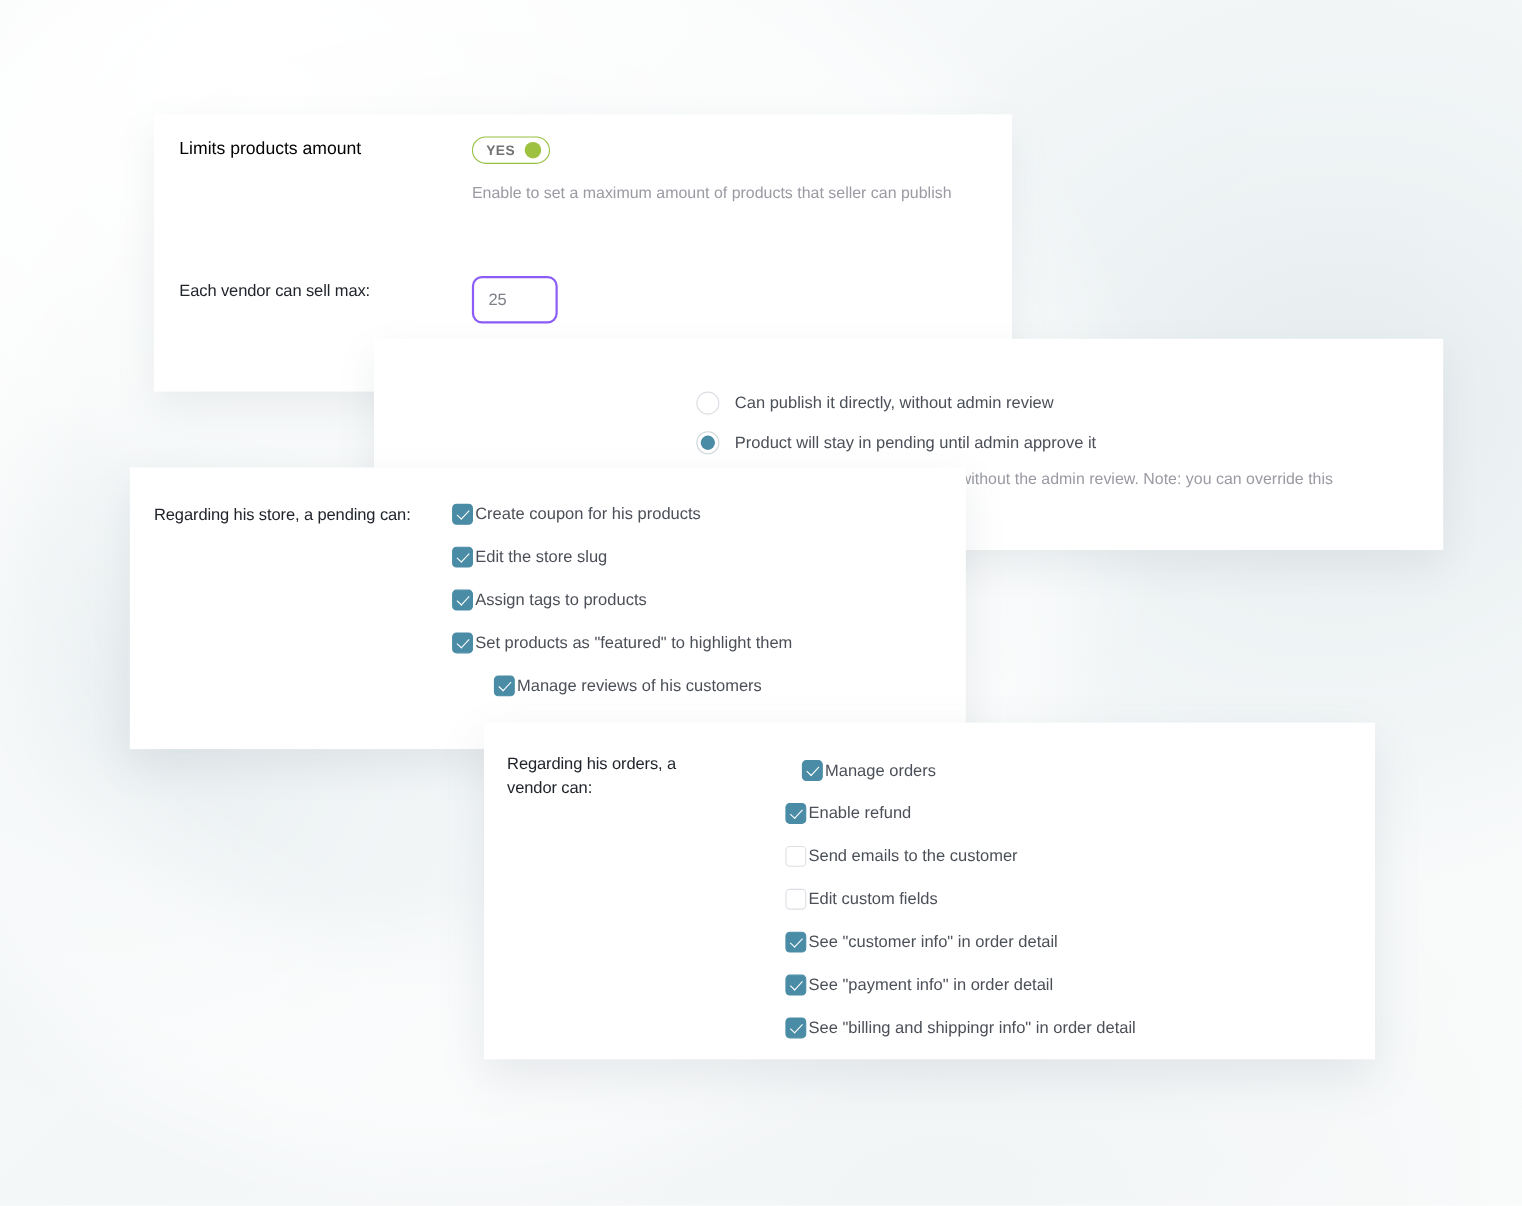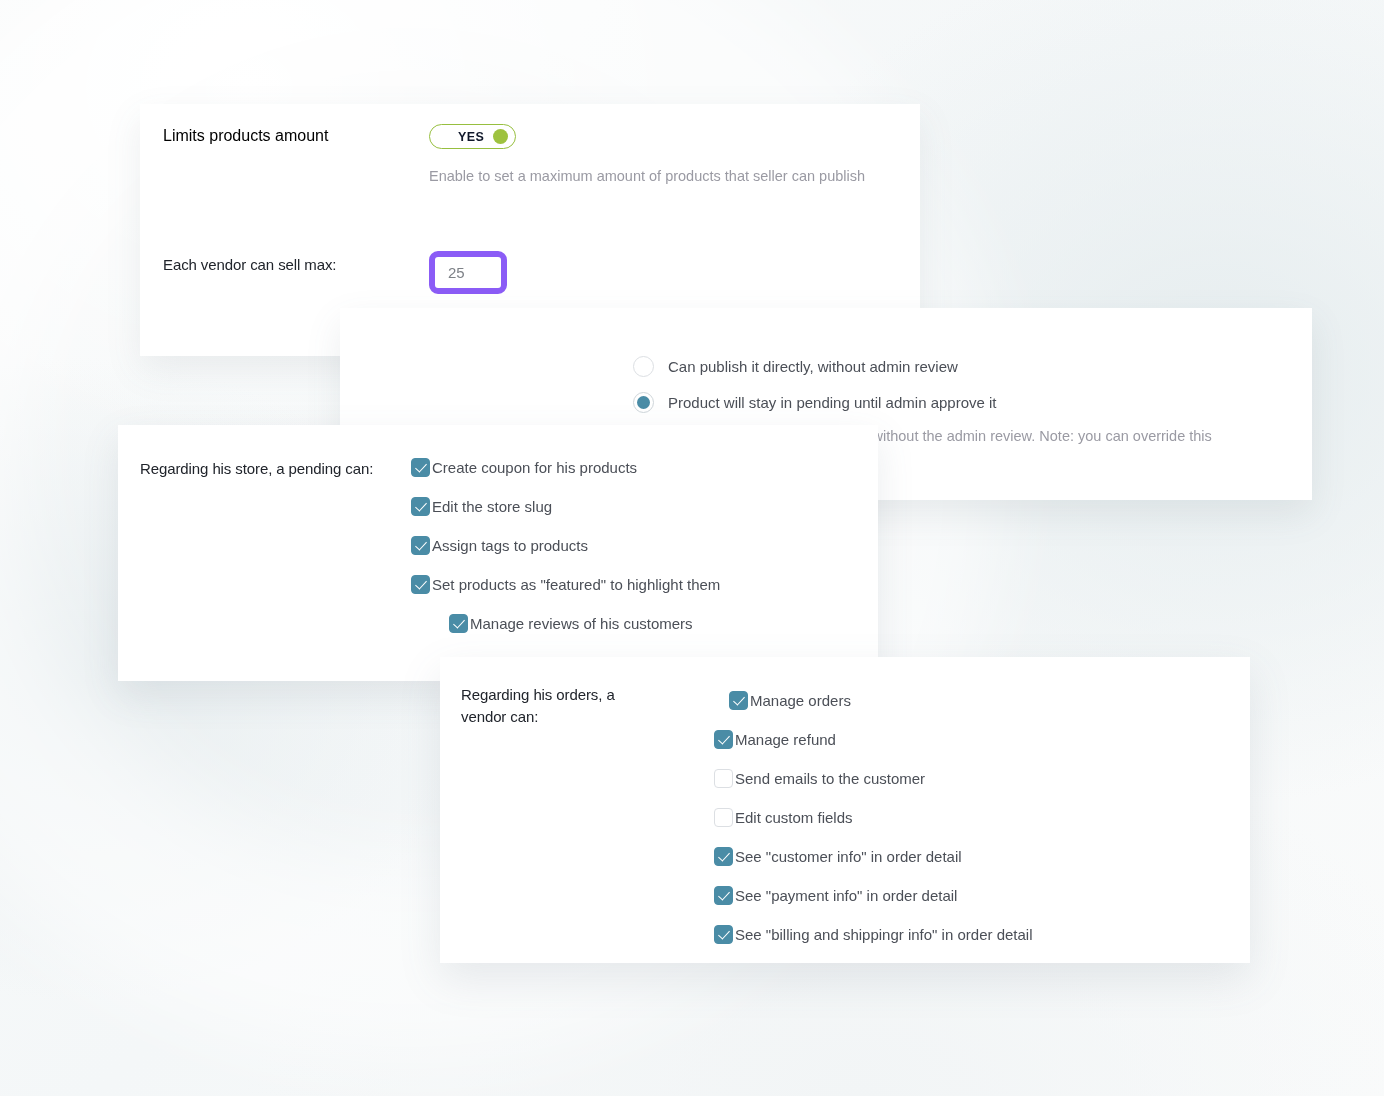--- a/index.html
+++ b/index.html
@@ -83,35 +83,34 @@
     align-items: center;
     gap: 9px;
     border: 1.6px solid #97bf3f;
     border-radius: 999px;
     padding: 4px 7px 4px 12px;
     background: #ffffff;
   }
   .toggle-text {
     font-size: 12.5px;
     font-weight: bold;
-    color: #0f172a;
+    color: #737373;
     letter-spacing: 0.4px;
-    margin-left: 16px;
   }
   .toggle-knob {
     width: 15px; height: 15px;
     border-radius: 50%;
     background: #9ec23f;
   }
 
   
   .num-input {
     width: 78px;
     height: 43px;
-    border: 6px solid #8b5cf6;
+    border: 2px solid #8b5cf6;
     border-radius: 9px;
     background: #fff;
     font-family: "Liberation Sans", sans-serif;
     font-size: 15px;
     color: #7d8187;
     padding: 0 13px;
     box-sizing: border-box;
     outline: none;
   }
 
@@ -275,21 +274,21 @@
 
   <div class="row" style="left:274px; top:33px;">
 
     <div class="check-row" style="margin-bottom:18px;padding-left:15px;">
       <span class="cbox on"></span>
       <span class="opt-label">Manage orders</span>
     </div>
 
     <div class="check-row" style="margin-bottom:18px;">
       <span class="cbox on"></span>
-      <span class="opt-label">Manage refund</span>
+      <span class="opt-label">Enable refund</span>
     </div>
 
     <div class="check-row" style="margin-bottom:18px;">
       <span class="cbox off"></span>
       <span class="opt-label">Send emails to the customer</span>
     </div>
 
     <div class="check-row" style="margin-bottom:18px;">
       <span class="cbox off"></span>
       <span class="opt-label">Edit custom fields</span>

